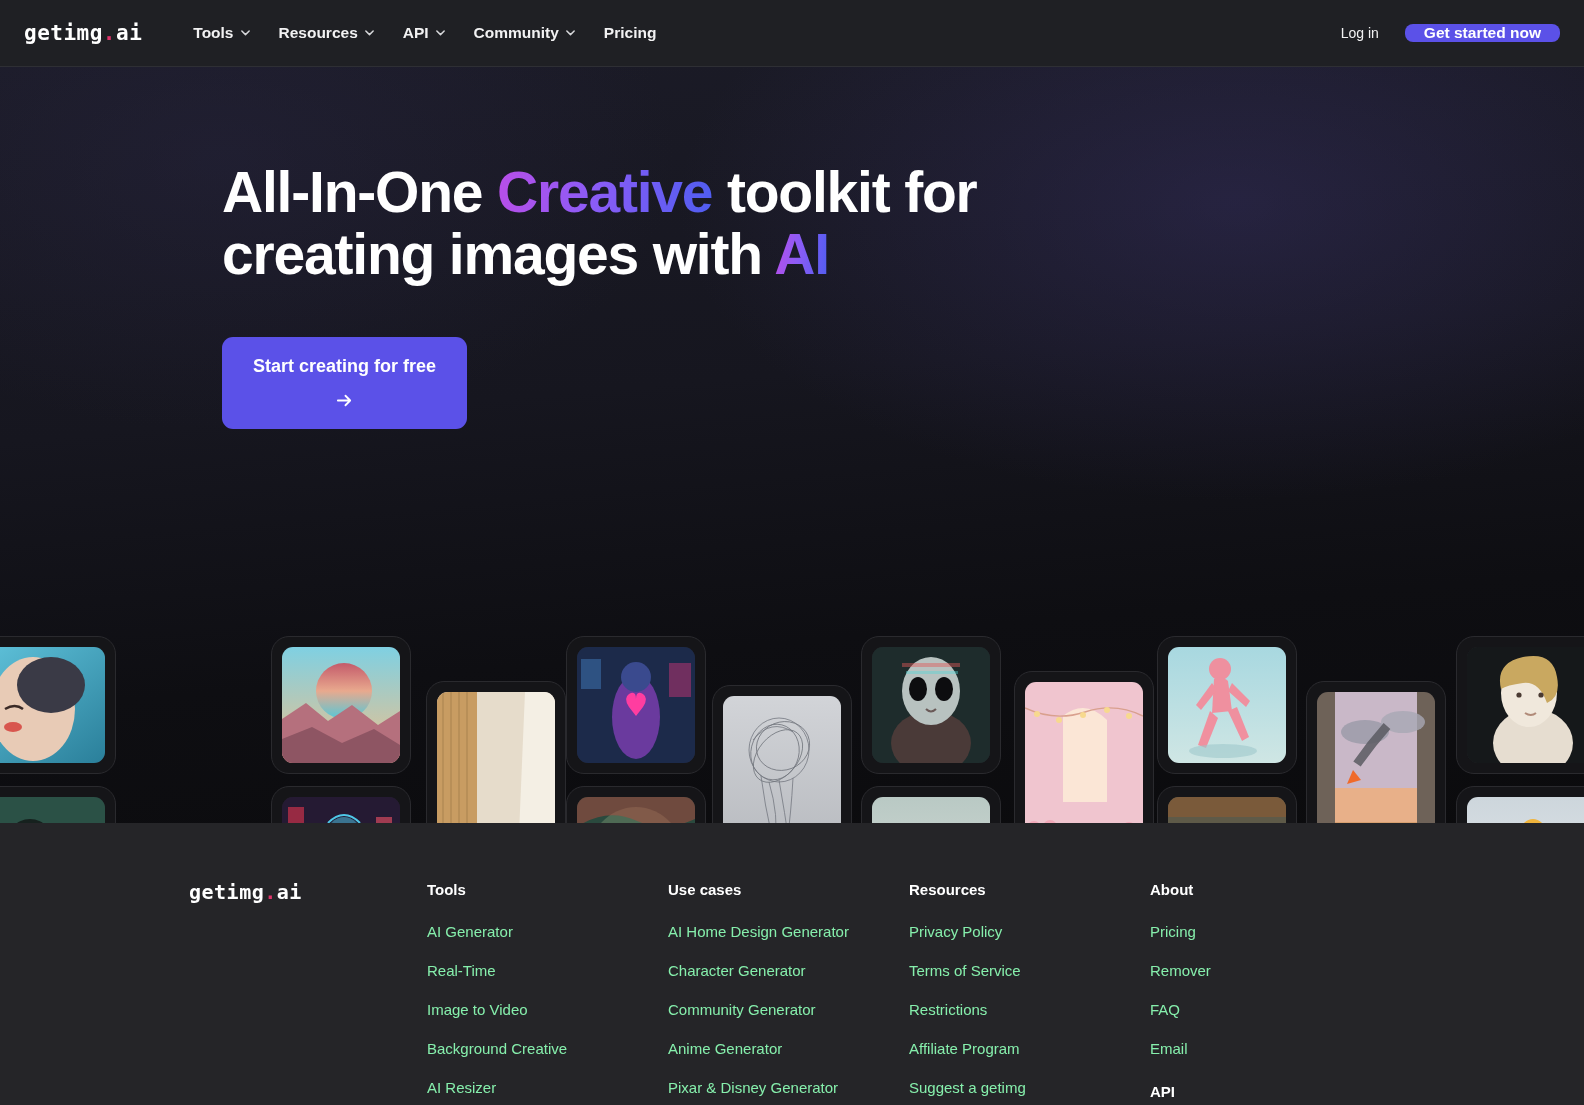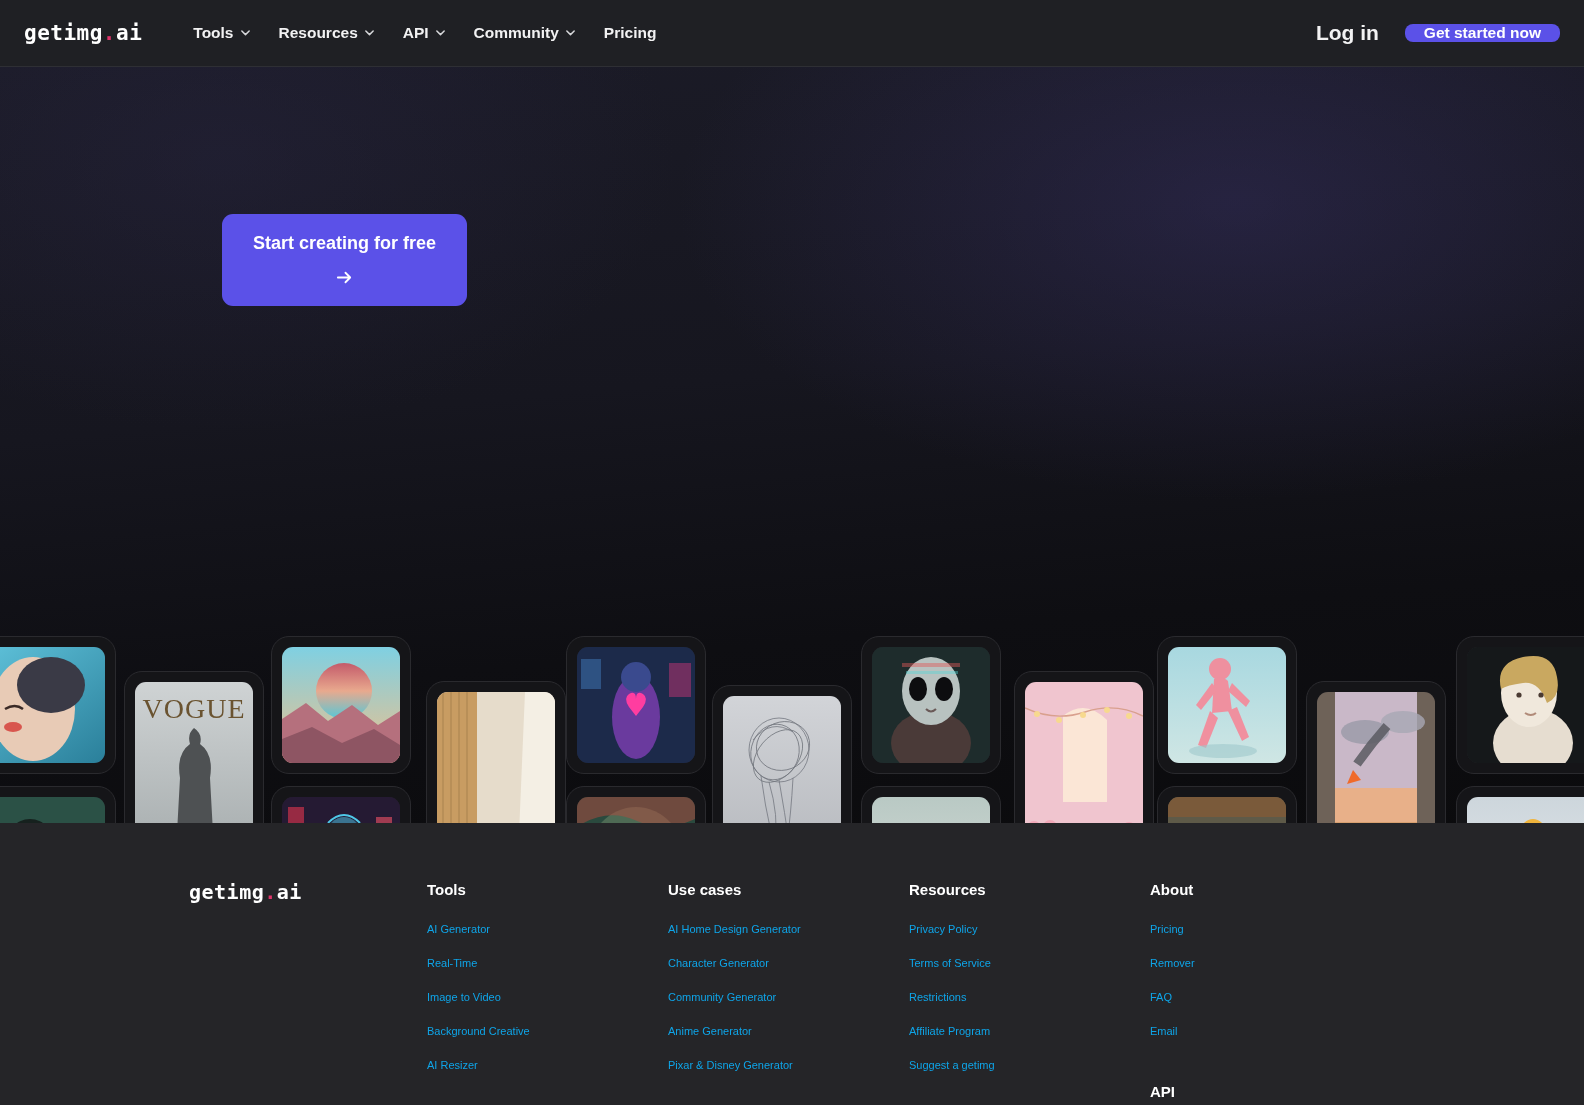--- a/index.html
+++ b/index.html
@@ -28,21 +28,21 @@
   .nav-links{ display:flex; align-items:center; margin-left:37px; gap:0px; }
   .nav-item{
     display:flex; align-items:center; gap:6px;
     color:#f2f2f3; font-size:15.5px; font-weight:600;
     padding:8px 14px; cursor:pointer; white-space:nowrap;
   }
   .chev{ display:inline-block; width:11px; height:11px; position:relative; top:-1px;}
   .chev svg{ display:block; }
   .nav-right{ margin-left:auto; display:flex; align-items:center; gap:12px; margin-right:24px;}
   .login{
-    color:#f2f2f3; font-size:21px; font-weight:700; padding:8px 14px; cursor:pointer; white-space:nowrap;
+    color:#f2f2f3; font-size:14px; font-weight:400; padding:8px 14px; cursor:pointer; white-space:nowrap;
   }
   .cta-nav{
     background:#5b51e8; color:#ffffff;
     font-size:15.5px; font-weight:700;
     border:none; border-radius:8px;
     padding:0 19px; cursor:pointer; white-space:nowrap;
     font-family:"Liberation Sans", sans-serif;
   }
 
   
@@ -118,21 +118,21 @@
   .fcols{ position:absolute; left:427px; top:58px; display:flex; }
   .fcol{ display:flex; flex-direction:column; }
   .fcol-w1{ width:241px; }
   .fcol-w2{ width:241px; }
   .fcol-w3{ width:241px; }
   .fcol-w4{ width:241px; }
   .fhead{
     font-size:15px; font-weight:700; color:#ffffff; margin-bottom:25px; white-space:nowrap;
   }
   .flink{
-    font-size:11px; font-weight:400; color:#0ea5e9; margin-bottom:22px;
+    font-size:15px; font-weight:400; color:#86efac; margin-bottom:22px;
     cursor:pointer; white-space:nowrap;
   }
   .fhead-lower{
     position:absolute; left:1150px; top:260px;
     font-size:15px; font-weight:700; color:#ffffff;
   }
 </style>
 </head>
 <body>
 
@@ -180,20 +180,21 @@
   </nav>
 
   <div class="nav-right">
     <div class="login">Log in</div>
     <button class="cta-nav">Get started now</button>
   </div>
 </div>
 
 <section class="hero">
   <div class="hero-inner">
+    <h1 class="hero-title"><span>All-In-One </span><span class="grad">Creative</span><span> toolkit for creating images with </span><span class="grad">AI</span></h1>
 
 
     <button class="cta-hero">
       <span>Start creating for free</span>
       <span class="arrow">
         <svg viewBox="0 0 20 20">
             <path d="M3 10 H16 M11 5 L16 10 L11 15" stroke="#ffffff" stroke-width="1.9" fill="none" stroke-linecap="round" stroke-linejoin="round"></path>
           </svg>
       </span>
     </button>
@@ -224,38 +225,20 @@
           <svg viewBox="0 0 150 116" preserveAspectRatio="none">
             <rect width="150" height="116" fill="#2b5146"></rect>
             <ellipse cx="75" cy="86" rx="48" ry="50" fill="#0f1a18"></ellipse>
             <ellipse cx="75" cy="52" rx="26" ry="30" fill="#16211e"></ellipse>
             <circle cx="64" cy="50" r="4" fill="#d2362c"></circle>
           </svg>
         </div>
       </div>
     </div>
 
-    <div class="col" style="left:124px; top:96px;">
-      <div class="frame">
-        <div class="thumb" style="width:118px;height:226px;">
-          <svg viewBox="0 0 118 226" preserveAspectRatio="none">
-            <defs>
-                <linearGradient id="g2" x1="0" y1="0" x2="0" y2="1">
-                  <stop offset="0" stop-color="#cfd3d4"></stop>
-                  <stop offset="1" stop-color="#9aa1a2"></stop>
-                </linearGradient>
-              </defs>
-            <rect width="118" height="226" fill="url(#g2)"></rect>
-            <text x="59" y="36" font-family="'Liberation Serif',serif" font-size="28" fill="#6a5330" text-anchor="middle" letter-spacing="1">VOGUE</text>
-            <path d="M59 46 q-7 6 -4 16 q-14 10 -10 34 l-6 110 h42 l-6 -110 q4 -24 -10 -34 q3 -10 -6 -16z" fill="#4e5153"></path>
-            <ellipse cx="59" cy="210" rx="30" ry="16" fill="#5a5d5f" opacity="0.7"></ellipse>
-          </svg>
-        </div>
-      </div>
-    </div>
 
     <div class="col" style="left:271px; top:61px;">
       <div class="frame">
         <div class="thumb" style="width:118px;height:116px;">
           <svg viewBox="0 0 118 116" preserveAspectRatio="none">
             <defs>
               <linearGradient id="sky3" x1="0" y1="0" x2="0" y2="1">
                   <stop offset="0" stop-color="#7fd0e2"></stop>
                   <stop offset="1" stop-color="#f0c08a"></stop>
                 </linearGradient>

